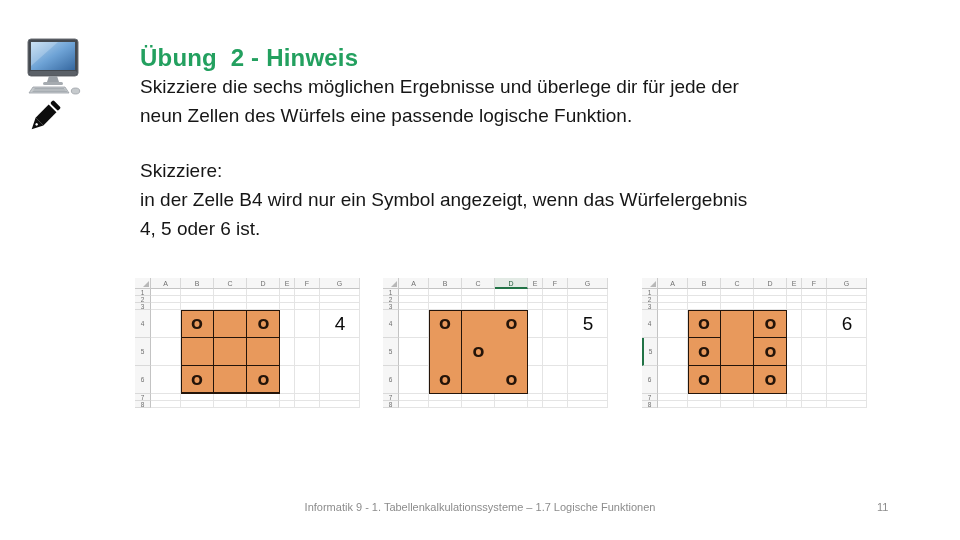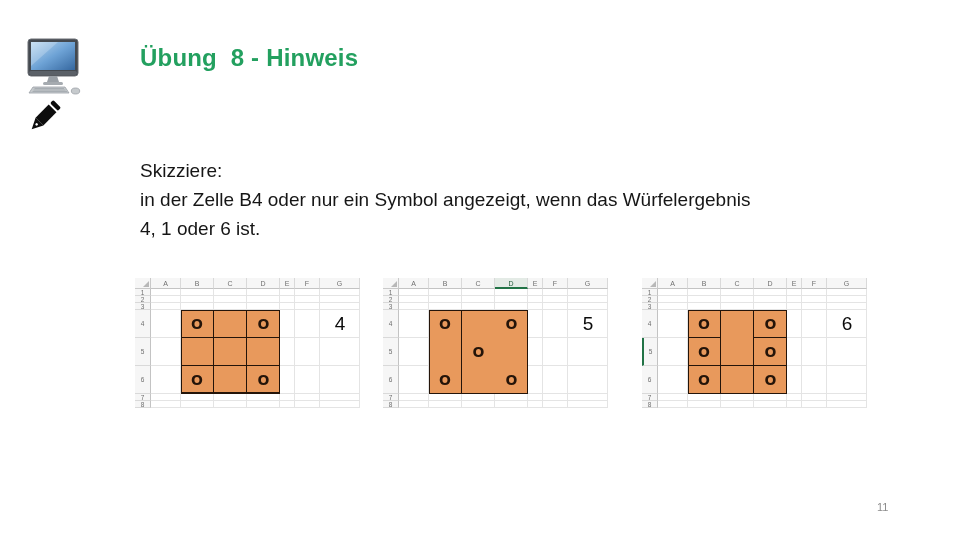--- a/index.html
+++ b/index.html
@@ -66,27 +66,31 @@
     <svg width="44" height="44" viewBox="0 0 44 44">
       <g transform="translate(21,22) rotate(45)">
         <rect x="-5.5" y="-20" width="11" height="4.5" rx="1.5" fill="#0d0d0d"></rect>
         <rect x="-5.5" y="-13.5" width="11" height="18.5" fill="#0d0d0d"></rect>
         <polygon points="-5.5,5 5.5,5 0,16" fill="#0d0d0d"></polygon>
         <circle cx="0" cy="9" r="1.3" fill="#ffffff"></circle>
       </g>
     </svg>
   </div>
 
-  <div class="title">Übung  8 - Hinweis</div>
-
+  <div class="title">Übung  2 - Hinweis</div>
+
+  <div class="intro">
+      <div>Skizziere die sechs möglichen Ergebnisse und überlege dir für jede der</div>
+      <div>neun Zellen des Würfels eine passende logische Funktion.</div>
+    </div>
 
   <div class="example">
       <div>Skizziere:</div>
-      <div>in der Zelle B4 oder nur ein Symbol angezeigt, wenn das Würfelergebnis</div>
-      <div>4, 1 oder 6 ist.</div>
+      <div>in der Zelle B4 wird nur ein Symbol angezeigt, wenn das Würfelergebnis</div>
+      <div>4, 5 oder 6 ist.</div>
     </div>
 
   <div>
     <div class="sheet" style="left: 135px; width: 225px; height: 130px;">
         <div class="sh-corner" style="position: absolute; left: 0px; top: 0px; width: 16px; height: 11px;"></div>
         <div class="sh-colhdr" style="position: absolute; left: 16px; top: 0px; width: 30px; height: 11px;">A</div>
         <div class="sh-colhdr" style="position: absolute; left: 46px; top: 0px; width: 33px; height: 11px;">B</div>
         <div class="sh-colhdr" style="position: absolute; left: 79px; top: 0px; width: 33px; height: 11px;">C</div>
         <div class="sh-colhdr" style="position: absolute; left: 112px; top: 0px; width: 33px; height: 11px;">D</div>
         <div class="sh-colhdr" style="position: absolute; left: 145px; top: 0px; width: 15px; height: 11px;">E</div>
@@ -336,15 +340,16 @@
           <div class="dice-cell" style="position: absolute; left: 32px; top: 27px; width: 33px; height: 28px; border-right: 1.4px solid rgb(36, 20, 9); border-bottom: 1.4px solid rgb(36, 20, 9);"></div>
           <div class="dice-cell" style="position: absolute; left: 65px; top: 27px; width: 33px; height: 28px; border-bottom: 1.4px solid rgb(36, 20, 9);">O</div>
           <div class="dice-cell" style="position: absolute; left: -1px; top: 55px; width: 33px; height: 28px; border-right: 1.4px solid rgb(36, 20, 9);">O</div>
           <div class="dice-cell" style="position: absolute; left: 32px; top: 55px; width: 33px; height: 28px; border-right: 1.4px solid rgb(36, 20, 9);"></div>
           <div class="dice-cell" style="position: absolute; left: 65px; top: 55px; width: 33px; height: 28px;">O</div>
         </div>
         <div class="sh-result" style="position: absolute; left: 185px; top: 32px; width: 40px; height: 28px;">6</div>
       </div>
   </div>
 
+  <div class="footer-text">Informatik 9 - 1. Tabellenkalkulationssysteme – 1.7 Logische Funktionen</div>
   <div class="page-num">11</div>
 
 </div>
 
 </body></html>

